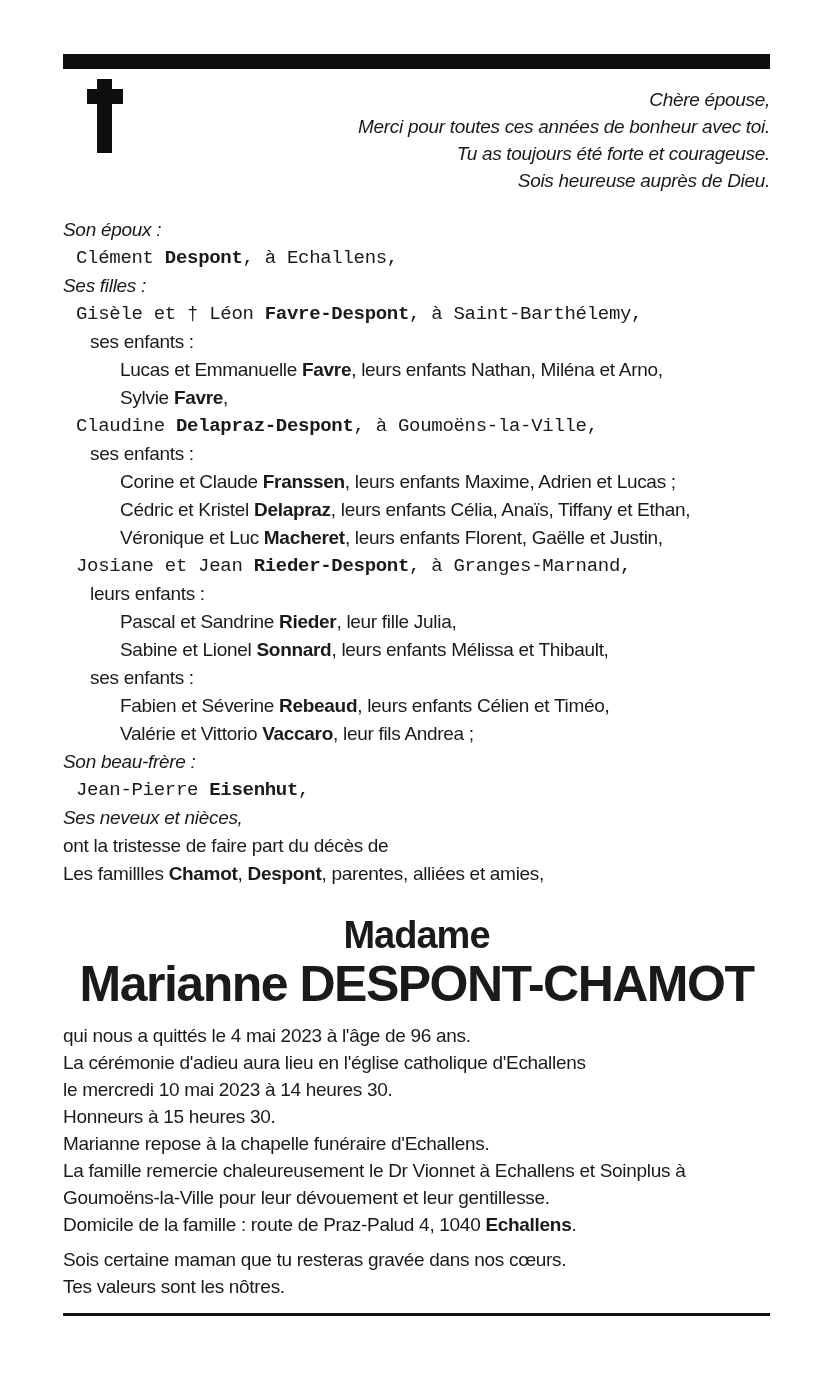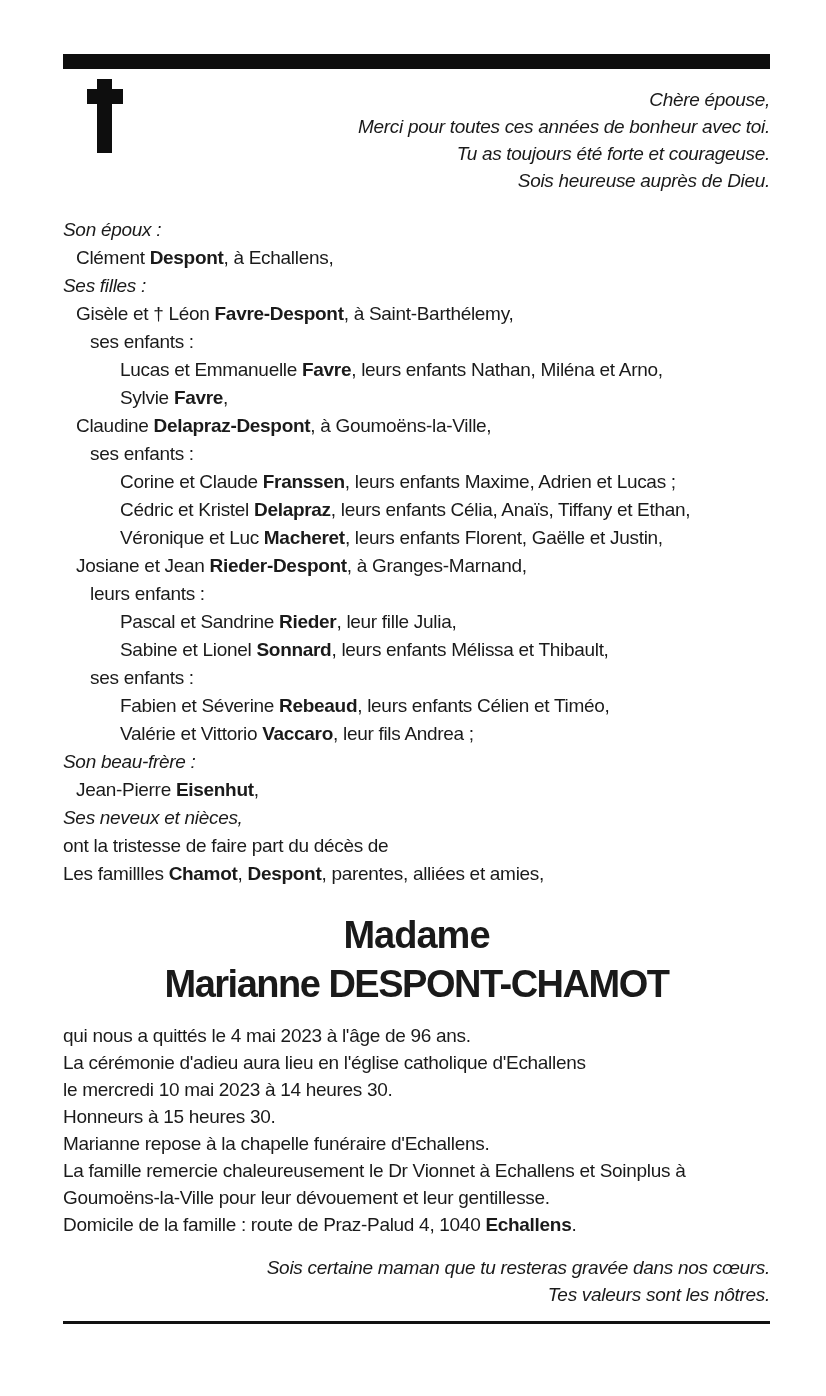--- a/index.html
+++ b/index.html
@@ -27,35 +27,35 @@
   .cross::after {
     content: ""; position: absolute; left: 0; top: 10px;
     width: 36px; height: 15px; background: #0e0e0e;
   }
   .epigraph {
     text-align: right; font-style: italic;
     line-height: 27px;
   }
   .family-list { margin-top: 18px; line-height: 28px; }
   .line { white-space: nowrap; }
-  .indent-1 { padding-left: 13px; }
+  .indent-1 { padding-left: 13px; font-family: Liberation Mono, monospace; }
   .indent-2 { padding-left: 27px; }
   .indent-3 { padding-left: 57px; }
   .italic { font-style: italic; }
   .bold { font-weight: 700; }
   .title-block { text-align: center; margin-top: 12px; }
   .title-madame {
     font-weight: 700; font-size: 38px; line-height: 46px; letter-spacing: -1px; margin-top: 24px;
   }
   .title-name {
-    font-weight: 700; font-size: 38px; line-height: 52px; letter-spacing: -1.5px;
+    font-weight: 700; font-size: 50px; line-height: 52px; letter-spacing: -1.5px;
   }
   .details { margin-top: 12px; line-height: 27px; }
   .closing {
-    margin-top: 16px; text-align: right; font-style: italic; line-height: 27px;
+    margin-top: 8px; line-height: 27px;
   }
   .bottom-rule { width: 707px; height: 3px; background: #111111; margin-top: 13px; }
 </style>
 </head>
 <body>
 
 <div class="sheet">
 
   <div class="top-bar"></div>
 

